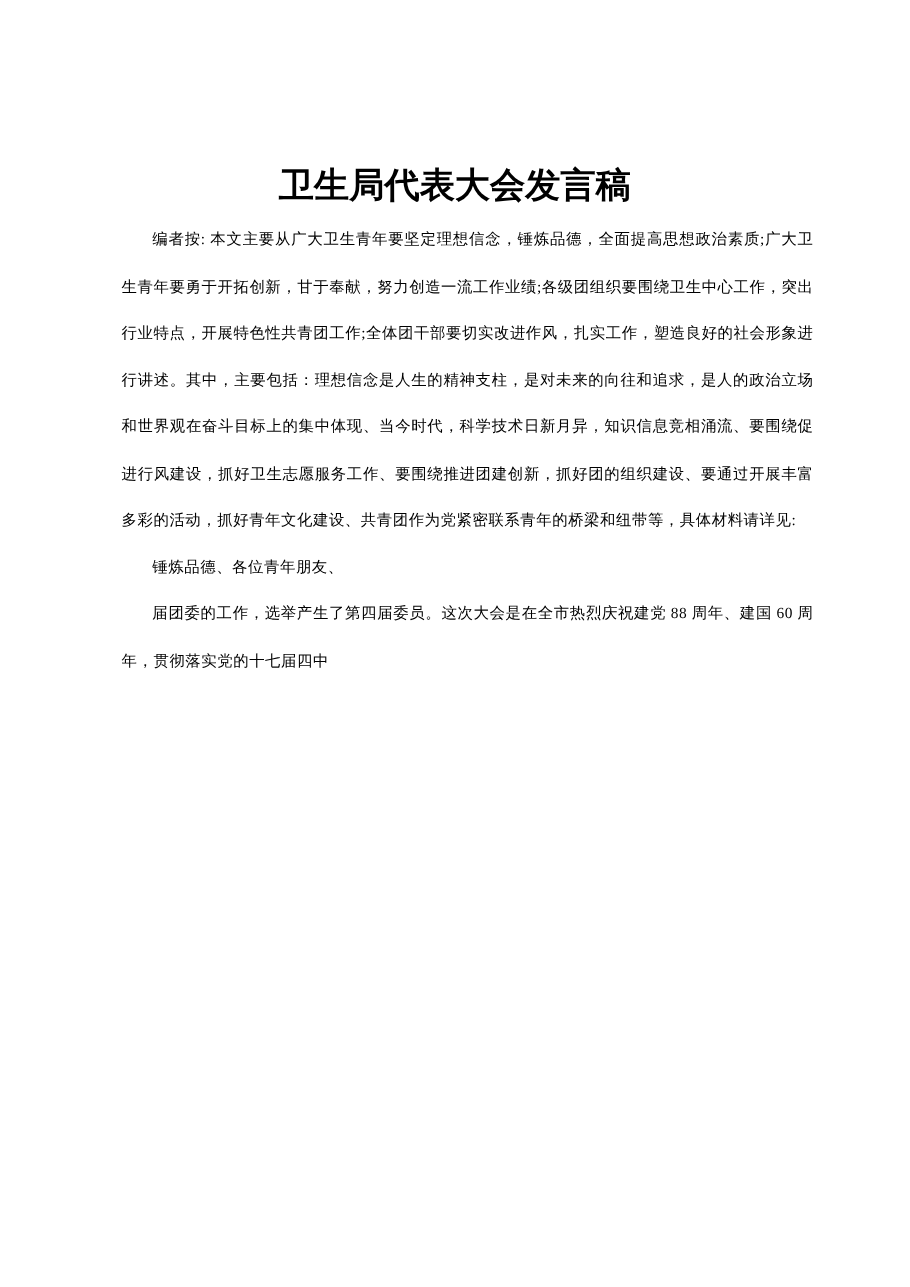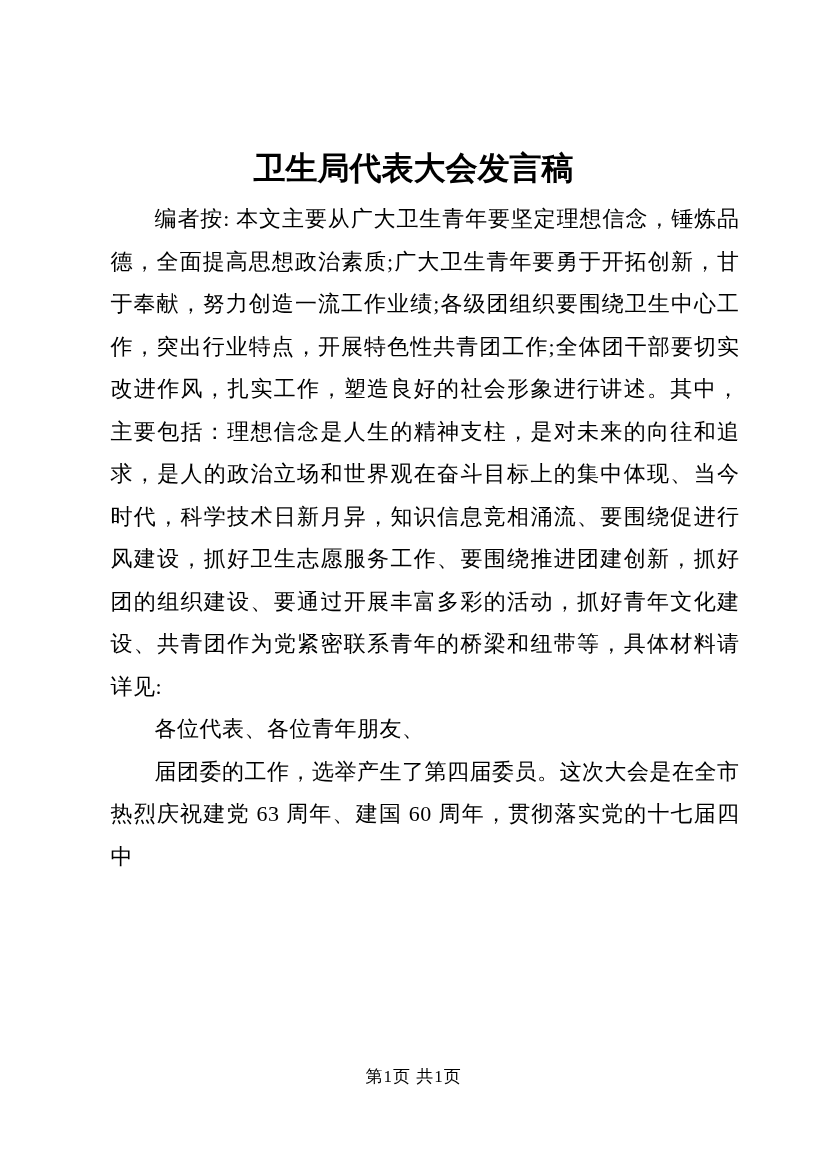--- a/index.html
+++ b/index.html
@@ -21,21 +21,21 @@
     margin: 0;
     padding-top: 146px;
     text-align: center;
     font-size: 32px;
     line-height: 44px;
     font-weight: bold;
     letter-spacing: 0px;
   }
   .doc-body {
     margin: 8px 82px 0 105px;
-    font-size: 22px;
+    font-size: 14px;
     line-height: 42.5px;
     letter-spacing: 0.5px;
     text-align: justify;
     text-justify: inter-ideograph;
   }
   .doc-body p {
     margin: 0;
     padding: 0;
     text-indent: 2em;
   }
@@ -52,21 +52,18 @@
 </style>
 </head>
 <body>
 
 <div class="page">
 
   <h1 class="doc-title">卫生局代表大会发言稿</h1>
 
   <div class="doc-body">
       <p class="para">编者按: 本文主要从广大卫生青年要坚定理想信念，锤炼品德，全面提高思想政治素质;广大卫生青年要勇于开拓创新，甘于奉献，努力创造一流工作业绩;各级团组织要围绕卫生中心工作，突出行业特点，开展特色性共青团工作;全体团干部要切实改进作风，扎实工作，塑造良好的社会形象进行讲述。其中，主要包括：理想信念是人生的精神支柱，是对未来的向往和追求，是人的政治立场和世界观在奋斗目标上的集中体现、当今时代，科学技术日新月异，知识信息竞相涌流、要围绕促进行风建设，抓好卫生志愿服务工作、要围绕推进团建创新，抓好团的组织建设、要通过开展丰富多彩的活动，抓好青年文化建设、共青团作为党紧密联系青年的桥梁和纽带等，具体材料请详见:</p>
-      <p class="para">各位代表、各位青年朋友、</p>
-      <p class="para">届团委的工作，选举产生了第四届委员。这次大会是在全市热烈庆祝建党 63 周年、建国 60 周年，贯彻落实党的十七届四中</p>
+      <p class="para">锤炼品德、各位青年朋友、</p>
+      <p class="para">届团委的工作，选举产生了第四届委员。这次大会是在全市热烈庆祝建党 88 周年、建国 60 周年，贯彻落实党的十七届四中</p>
     </div>
 
-  <div class="doc-footer">
-    <span>第1页 共1页</span>
-  </div>
 
 </div>
 
 </body></html>

